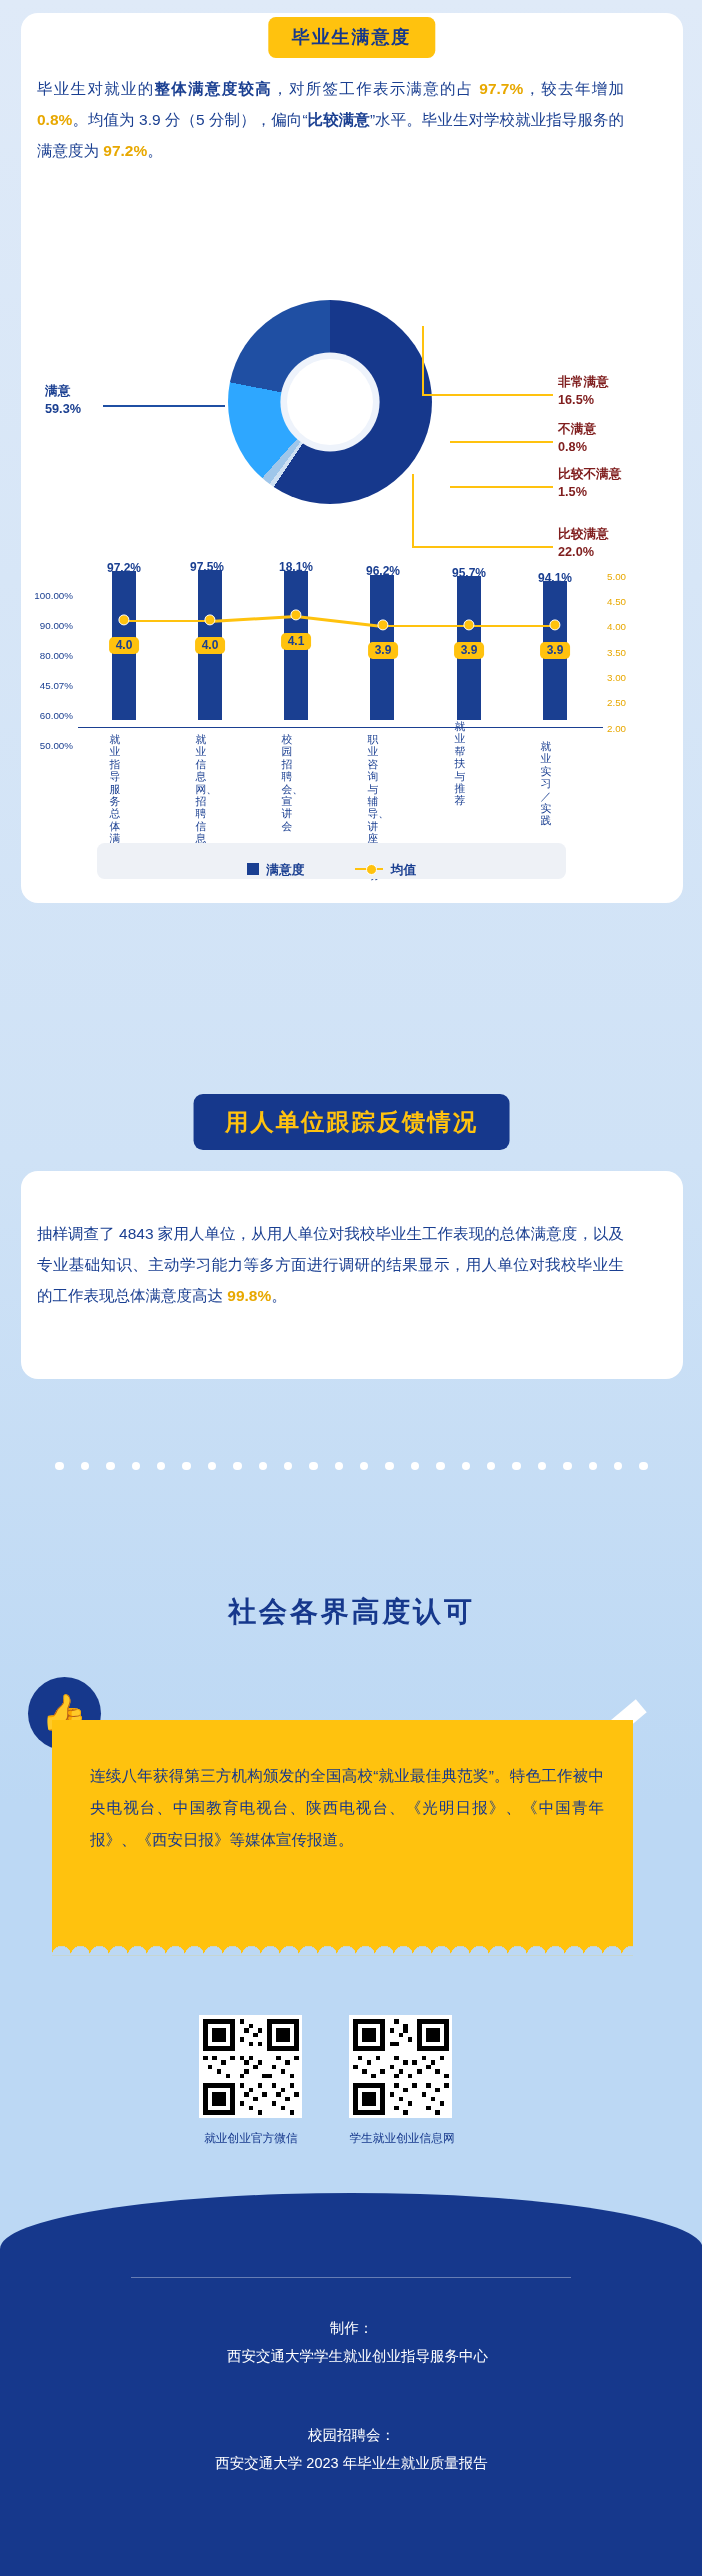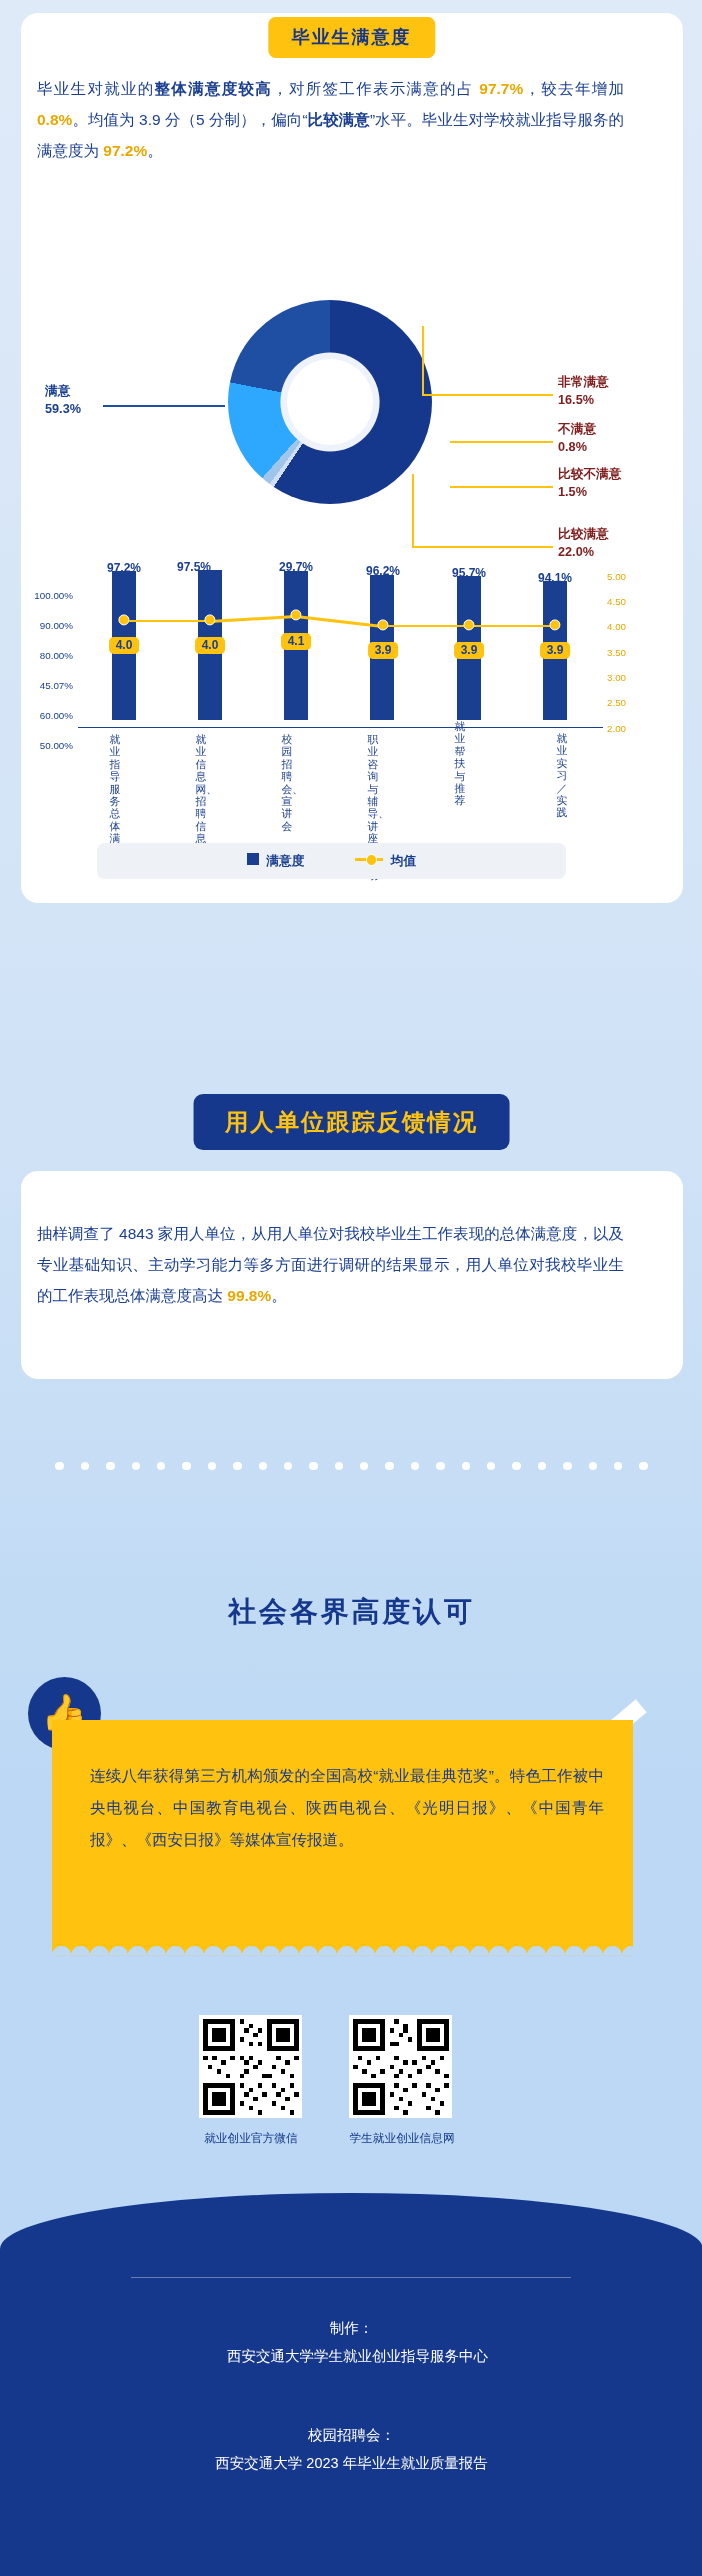--- a/index.html
+++ b/index.html
@@ -167,21 +167,21 @@
     text-align: left;
     transform: translateX(-50%);
   }
   .legend {
     position: absolute;
     left: 73px; top: 281px;
     width: 469px; height: 36px;
     background: #eef1f6;
     border-radius: 7.5px;
     display: flex;
-    align-items: center;
+    align-items: flex-end;
     justify-content: center;
     gap: 51px;
   }
   .legend span { font-size: 12.7px; color: #1a3f91; }
   .sw-sq { display:inline-block; width:12px; height:12px; background:#1a3f91; margin-right:7.5px; vertical-align:-0.9px;}
   .sw-line { display:inline-block; width:28px; height:2.8px; background:#ffc20e; margin-right:7.5px; vertical-align:3.7px; position:relative;}
   .sw-line::after{content:""; position:absolute; left:10.3px; top:-3.7px; width:9.4px;height:9.4px;border-radius:50%;background:#ffc20e;border:1.9px solid #fff;}
 
   
   .sec2-banner {
@@ -400,22 +400,22 @@
   <div class="plot">
 
     <div class="bar" style="left:34px;  height:149px;"></div>
     <div class="bar" style="left:120px; height:150px;"></div>
     <div class="bar" style="left:206px; height:149px;"></div>
     <div class="bar" style="left:292px; height:145px;"></div>
     <div class="bar" style="left:379px; height:144px;"></div>
     <div class="bar" style="left:465px; height:139px;"></div>
 
     <div class="bar-val" style="left:46px;  top:-8.4px;">97.2%</div>
-    <div class="bar-val" style="left:116px; top:-9.4px;">97.5%</div>
-    <div class="bar-val" style="left:218px; top:-9.4px;">29.7%</div>
+    <div class="bar-val" style="left:129px; top:-9.4px;">97.5%</div>
+    <div class="bar-val" style="left:218px; top:-9.4px;">18.1%</div>
     <div class="bar-val" style="left:305px; top:-5.6px;">96.2%</div>
     <div class="bar-val" style="left:391px; top:-3.7px;">95.7%</div>
     <div class="bar-val" style="left:477px; top:1.9px;">94.1%</div>
 
     <div class="seg" style="left:46px;  top:50px; width:86px; transform:rotate(0deg);"></div>
     <div class="seg" style="left:132px; top:50px; width:86px; transform:rotate(-3.3deg);"></div>
     <div class="seg" style="left:218px; top:45px;   width:87px; transform:rotate(6.6deg);"></div>
     <div class="seg" style="left:305px; top:55px; width:86px;  transform:rotate(0deg);"></div>
     <div class="seg" style="left:391px; top:55px; width:86px;  transform:rotate(0deg);"></div>
 
@@ -432,21 +432,21 @@
     <div class="pt-lbl" style="left:305px; top:72px;">3.9</div>
     <div class="pt-lbl" style="left:391px; top:72px;">3.9</div>
     <div class="pt-lbl" style="left:477px; top:72px;">3.9</div>
   </div>
 
   <div class="cat" style="left:94px; top:171px;">就业指导服务总体满意度</div>
   <div class="cat" style="left:180px; top:171px;">就业信息网、招聘信息发布</div>
   <div class="cat" style="left:266px; top:171px;">校园招聘会、宣讲会</div>
   <div class="cat" style="left:352px; top:171px;">职业咨询与辅导、讲座与活动</div>
   <div class="cat" style="left:439px; top:158px;">就业帮扶与推荐</div>
-  <div class="cat" style="left:525px; top:170px;margin-left:16px;">就业实习／实践</div>
+  <div class="cat" style="left:525px; top:178px;">就业实习／实践</div>
 
   <div class="legend">
     <span><i class="sw-sq"></i><b>满意度</b></span>
     <span><i class="sw-line"></i><b>均值</b></span>
   </div>
 </div>
 
 <div class="card-white2"></div>
 <div class="sec2-banner">用人单位跟踪反馈情况</div>
 <div class="para2">抽样调查了 4843 家用人单位，从用人单位对我校毕业生工作表现的总体满意度，以及专业基础知识、主动学习能力等多方面进行调研的结果显示，用人单位对我校毕业生的工作表现总体满意度高达 <span class="hl-yellow">99.8%</span>。</div>

